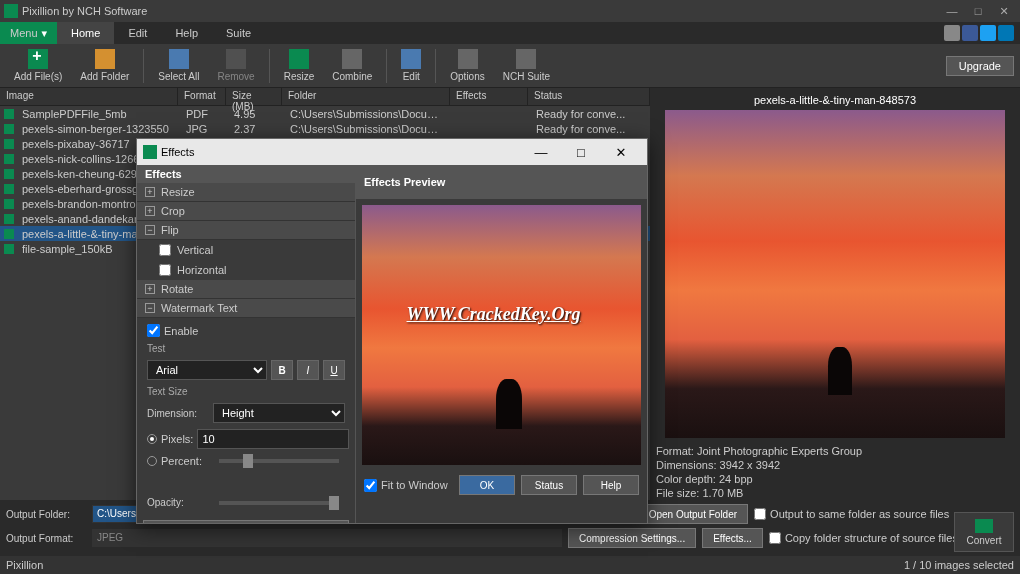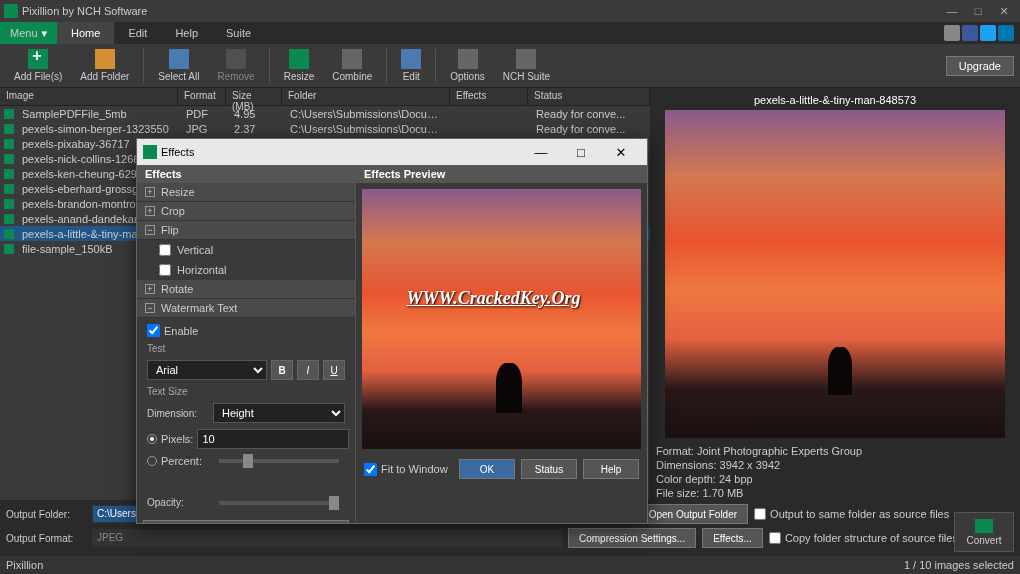--- a/index.html
+++ b/index.html
@@ -65,21 +65,21 @@
 .wm-input{flex:1;background:#222;border:1px solid #555;padding:2px 4px;color:#fff;height:20px}
 .wm-btn{width:22px;height:20px;background:#555;border:1px solid #666;display:flex;align-items:center;justify-content:center;color:#fff;font-size:10px}
 .wm-label{width:62px;color:#ccc;font-size:10px}
 .wm-sel{flex:1;background:#222;border:1px solid #555;color:#fff;height:20px;padding:0 4px}
 .radio{display:flex;align-items:center;gap:4px}
 .radio .r{width:10px;height:10px;border-radius:50%;border:1px solid #999}
 .radio .r.on::after{content:"";display:block;width:4px;height:4px;background:#fff;border-radius:50%;margin:2px}
 .slider-track{flex:1;height:4px;background:#555;position:relative;margin:0 6px}
 .slider-thumb{width:10px;height:14px;background:#888;position:absolute;top:-5px}
 .restore{padding:4px 10px;background:#555;border:1px solid #777;color:#fff;margin:6px}
-.preview-hdr{background:#555;padding:3px 8px;color:#fff;font-weight:bold}
+.preview-hdr{background:#555;padding:11px 8px;color:#fff;font-weight:bold}
 .preview-box{margin:6px;height:260px;background:linear-gradient(180deg,#8b5a8c 0%,#d47850 20%,#e85530 40%,#f07840 55%,#e36040 70%,#2a1818 85%,#1a1010 100%);position:relative}
 .wm-text{position:absolute;left:0;right:16px;top:38%;text-align:center;color:#fff;font-weight:bold;font-style:italic;font-size:18px;text-shadow:1px 1px 2px #000;font-family:Georgia,serif;text-decoration:underline}
 .dlg-foot{display:flex;align-items:center;gap:6px;padding:4px 8px;justify-content:flex-end}
 .dlg-foot .bbtn{min-width:56px;text-align:center}
 .okbtn{background:#3a6aa0!important}
 .fit{display:flex;align-items:center;gap:4px;margin-right:auto}
 .silh{position:absolute;bottom:14%;left:48%;width:26px;height:50px;background:#0a0606;border-radius:40% 40% 0 0}
 .silh2{position:absolute;bottom:13%;left:48%;width:24px;height:48px;background:#0a0606;border-radius:40% 40% 0 0}
 </style>
 </head>

